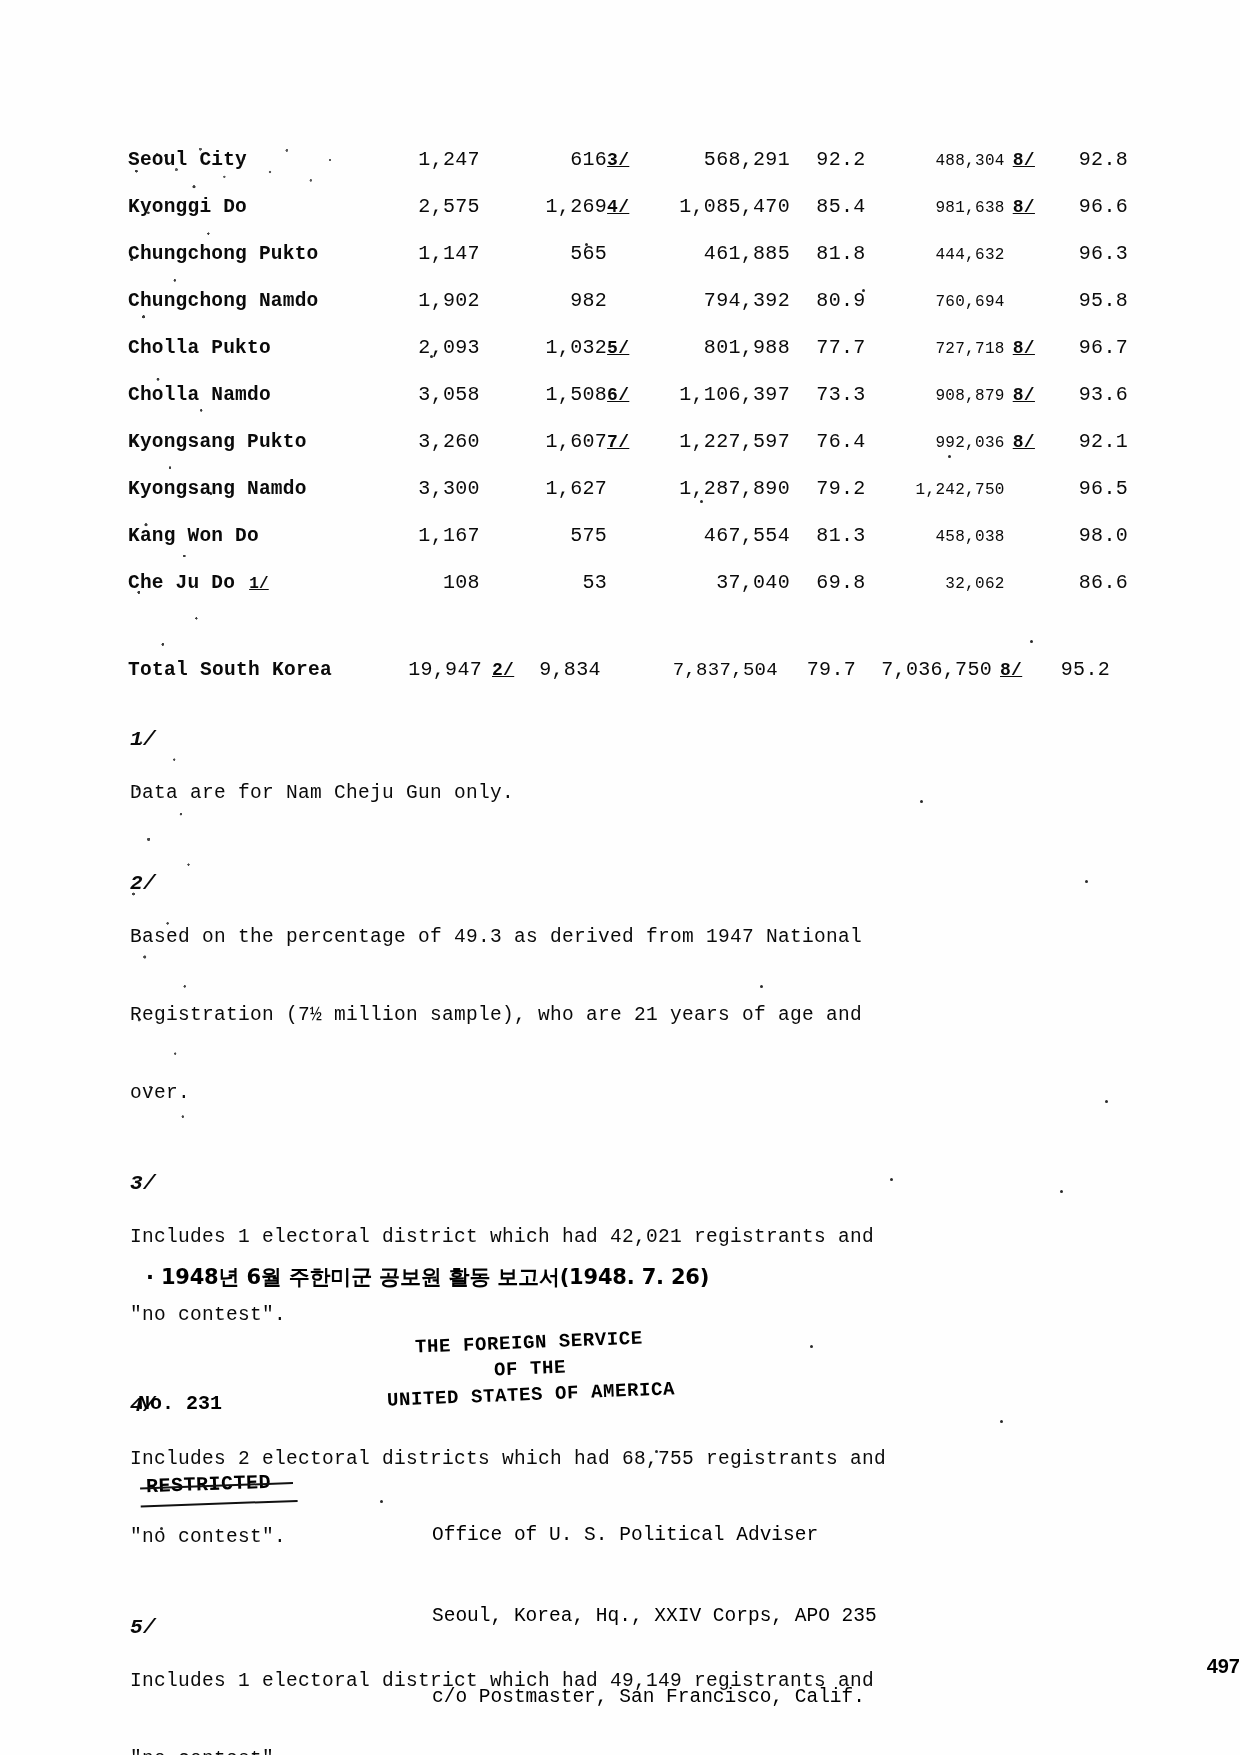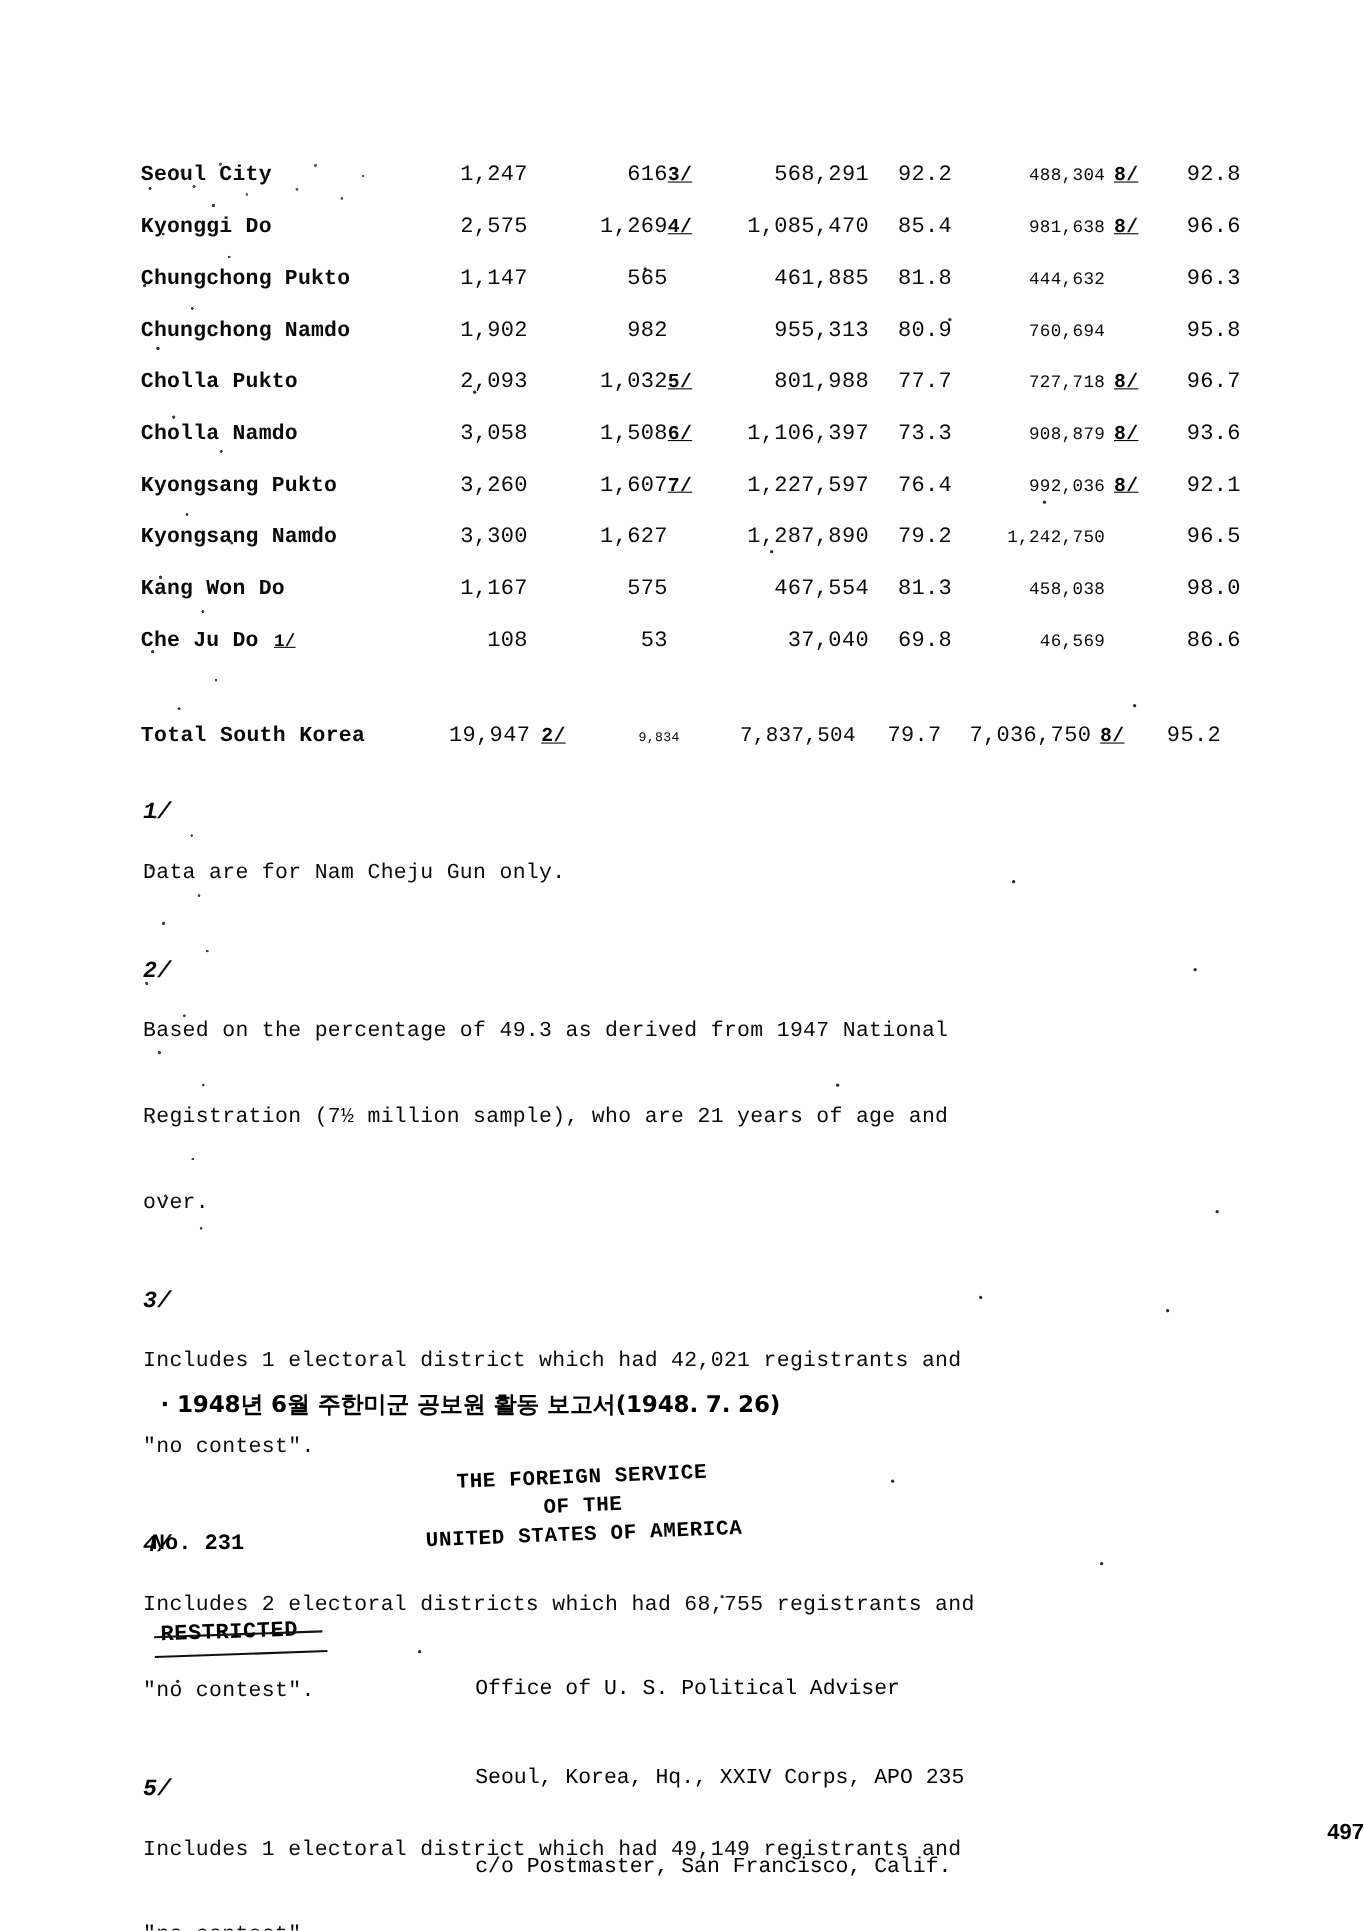--- a/index.html
+++ b/index.html
@@ -106,21 +106,21 @@
     align-items: baseline;
   }
   #total-row .t-label {
     font-size: 19.5px;
     font-weight: 700;
     white-space: pre;
     width: 252px;
   }
   #total-row .t-n1 { width: 102px; text-align: right; font-size: 20px; }
   #total-row .t-fn { width: 30px; text-align: left; font-size: 18px; font-weight:700; padding-left:10px;}
-  #total-row .t-n2 { width: 96px; text-align: right; font-size: 12px; }
+  #total-row .t-n2 { width: 96px; text-align: center; font-size: 20px; }
   #total-row .t-n3 { width: 160px; text-align: right; font-size: 19px; }
   #total-row .t-p1 { width: 70px; text-align: right; font-size: 20px; padding-left: 8px;}
   #total-row .t-n4 { width: 136px; text-align: right; font-size: 20px; }
   #total-row .t-fn2 { width: 40px; text-align: left; font-size: 18px; font-weight:700; padding-left: 8px;}
   #total-row .t-p2 { width: 70px; text-align: right; font-size: 20px; }
 
   
   #footnotes {
     position: absolute;
     left: 130px;
@@ -358,21 +358,21 @@
       <span class="c-n4 tw">444,632</span>
       <span class="c-fn2 tw"><u></u></span>
       <span class="c-p2 tw">96.3</span>
     </div>
 
     <div class="row">
       <span class="c-name tw">Chungchong Namdo</span>
       <span class="c-n1 tw">1,902</span>
       <span class="c-n2 tw">982</span>
       <span class="c-fn tw"><u></u></span>
-      <span class="c-n3 tw">955,313</span>
+      <span class="c-n3 tw">794,392</span>
       <span class="c-p1 tw">80.9</span>
       <span class="c-n4 tw">760,694</span>
       <span class="c-fn2 tw"><u></u></span>
       <span class="c-p2 tw">95.8</span>
     </div>
 
     <div class="row">
       <span class="c-name tw">Cholla Pukto</span>
       <span class="c-n1 tw">2,093</span>
       <span class="c-n2 tw">1,032</span>
@@ -432,21 +432,21 @@
       <span class="c-p2 tw">98.0</span>
     </div>
 
     <div class="row">
       <span class="c-name tw"><span>Che Ju Do</span><span class="sup" style="text-decoration:underline;padding-left:14px;">1/</span></span>
       <span class="c-n1 tw">108</span>
       <span class="c-n2 tw">53</span>
       <span class="c-fn tw"><u></u></span>
       <span class="c-n3 tw">37,040</span>
       <span class="c-p1 tw">69.8</span>
-      <span class="c-n4 tw">46,569</span>
+      <span class="c-n4 tw">32,062</span>
       <span class="c-fn2 tw"><u></u></span>
       <span class="c-p2 tw">86.6</span>
     </div>
 
   </div>
 
   <div id="total-row">
     <span class="t-label tw">Total South Korea</span>
     <span class="t-n1 tw">19,947</span>
     <span class="t-fn tw"><u>2/</u></span>

